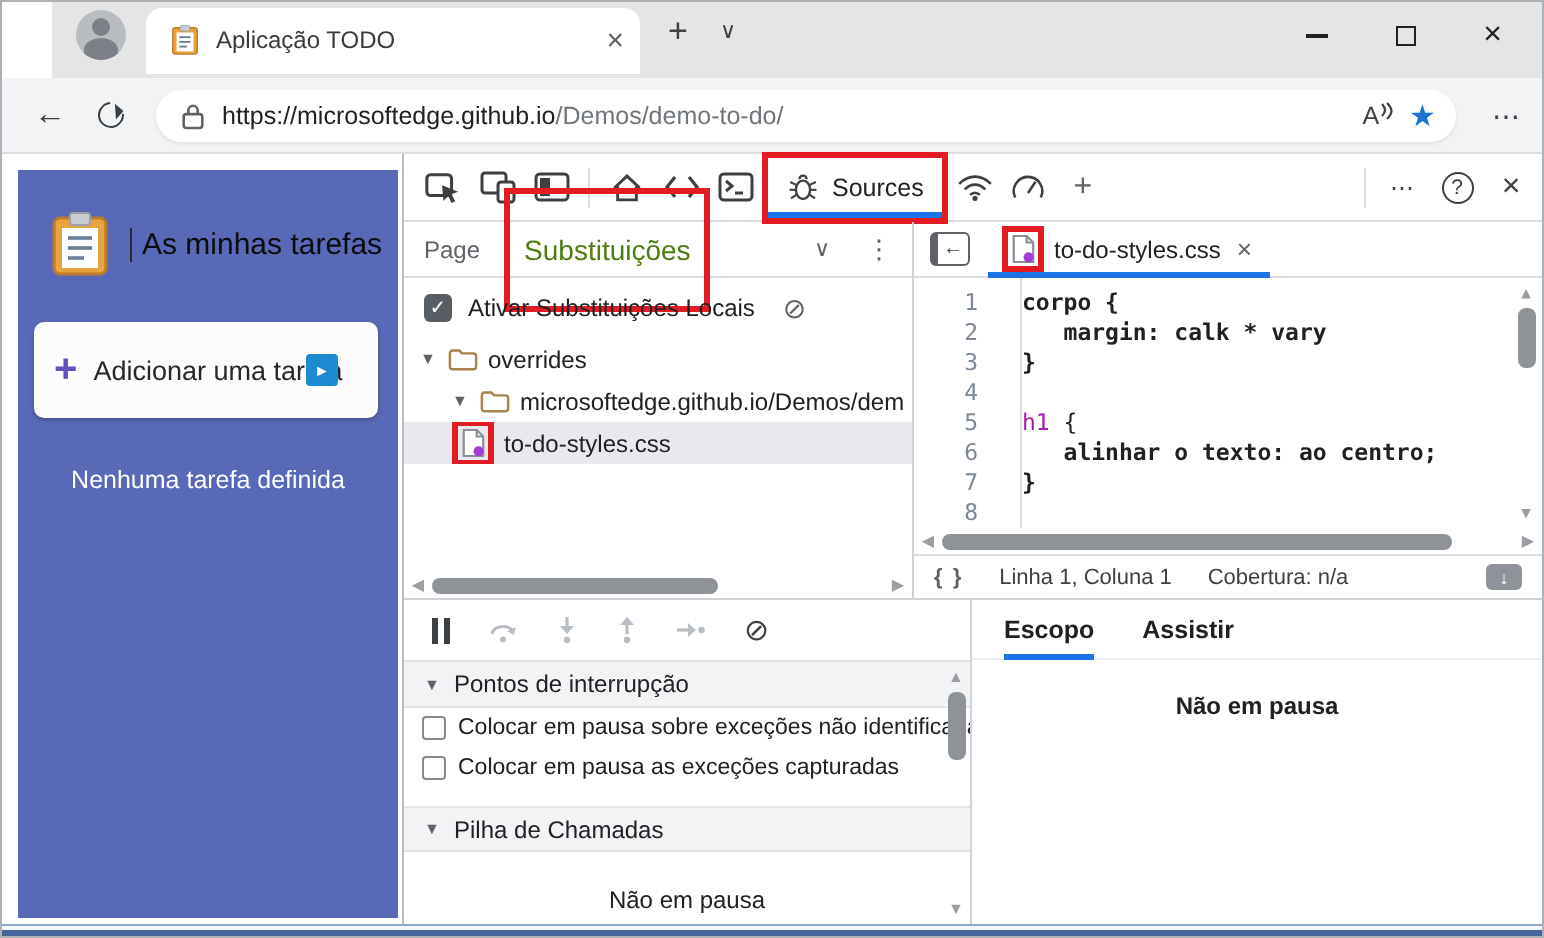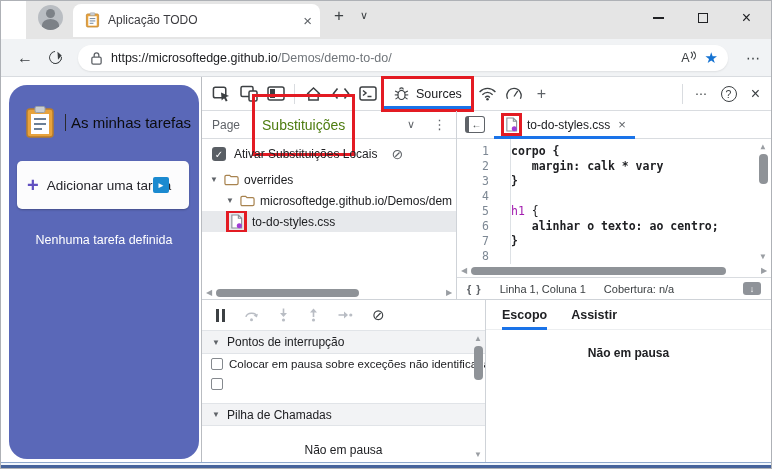--- a/index.html
+++ b/index.html
@@ -33,21 +33,21 @@
   .url-path { color:#70757a; }
   .readaloud { font-size:12.5px; color:#3c4043; display:flex; align-items:flex-start; }
   .star { color:#1673d2; font-size:15px; }
   .navdots { color:#3c4043; font-size:14px; letter-spacing:1px; margin-left:2px; }
 
   
   .content { flex:1; display:flex; min-height:0; background:#fff; }
 
   
   .page-pane { width:200px; flex:0 0 200px; background:#fff; position:relative; }
-  .blue-panel { position:absolute; left:8px; top:8px; width:190px; bottom:3px; background:#5a68b8; border-radius:18px; overflow:hidden; }
+  .blue-panel { position:absolute; left:8px; top:8px; width:190px; bottom:3px; background:#5a68b8; border-radius:0; overflow:hidden; }
   .page-head { display:flex; align-items:center; gap:10px; padding:20px 0 0 16px; }
   .page-title { font-size:15px; color:#0c0c0e; border-left:1px solid #2a2a2e; padding-left:5px; white-space:nowrap; }
   .add-btn { position:relative; margin:22px 10px 0 8px; height:48px; background:#fcfcfd; border-radius:5px; display:flex; align-items:center; gap:8px; padding-left:10px; box-shadow:0 1px 2px rgba(0,0,0,.25); }
   .plus { color:#6150c0; font-size:20px; font-weight:bold; line-height:1; }
   .add-label { font-size:13.5px; color:#26262c; white-space:nowrap; }
   .adorner { position:absolute; right:20px; top:16px; width:16px; height:16px; background:#1b8ad0; border-radius:2px; color:#fff; font-size:8px; display:flex; align-items:center; justify-content:center; }
   .empty-msg { margin-top:24px; text-align:center; color:#fff; font-size:12.5px; }
 
   
   .devtools { flex:1; border-left:1px solid #b9bcc1; display:flex; flex-direction:column; min-width:0; background:#fff; }
@@ -447,20 +447,21 @@
           <div class="sect-hdr">
             <span class="texp">▼</span>
             <span>Pontos de interrupção</span>
           </div>
           <div class="cb-row">
             <span class="cb-empty"></span>
             <span>Colocar em pausa sobre exceções não identificadas</span>
           </div>
           <div class="cb-row">
             <span class="cb-empty"></span>
+            <span>Colocar em pausa as exceções capturadas</span>
           </div>
           <div class="sect-hdr second">
             <span class="texp">▼</span>
             <span>Pilha de Chamadas</span>
           </div>
           <div class="dbg-paused">Não em pausa</div>
           <div class="dbg-vscroll">
             <span class="sarrow">▲</span>
             <div class="dbg-vthumb"></div>
             <div class="vspacer"></div>

